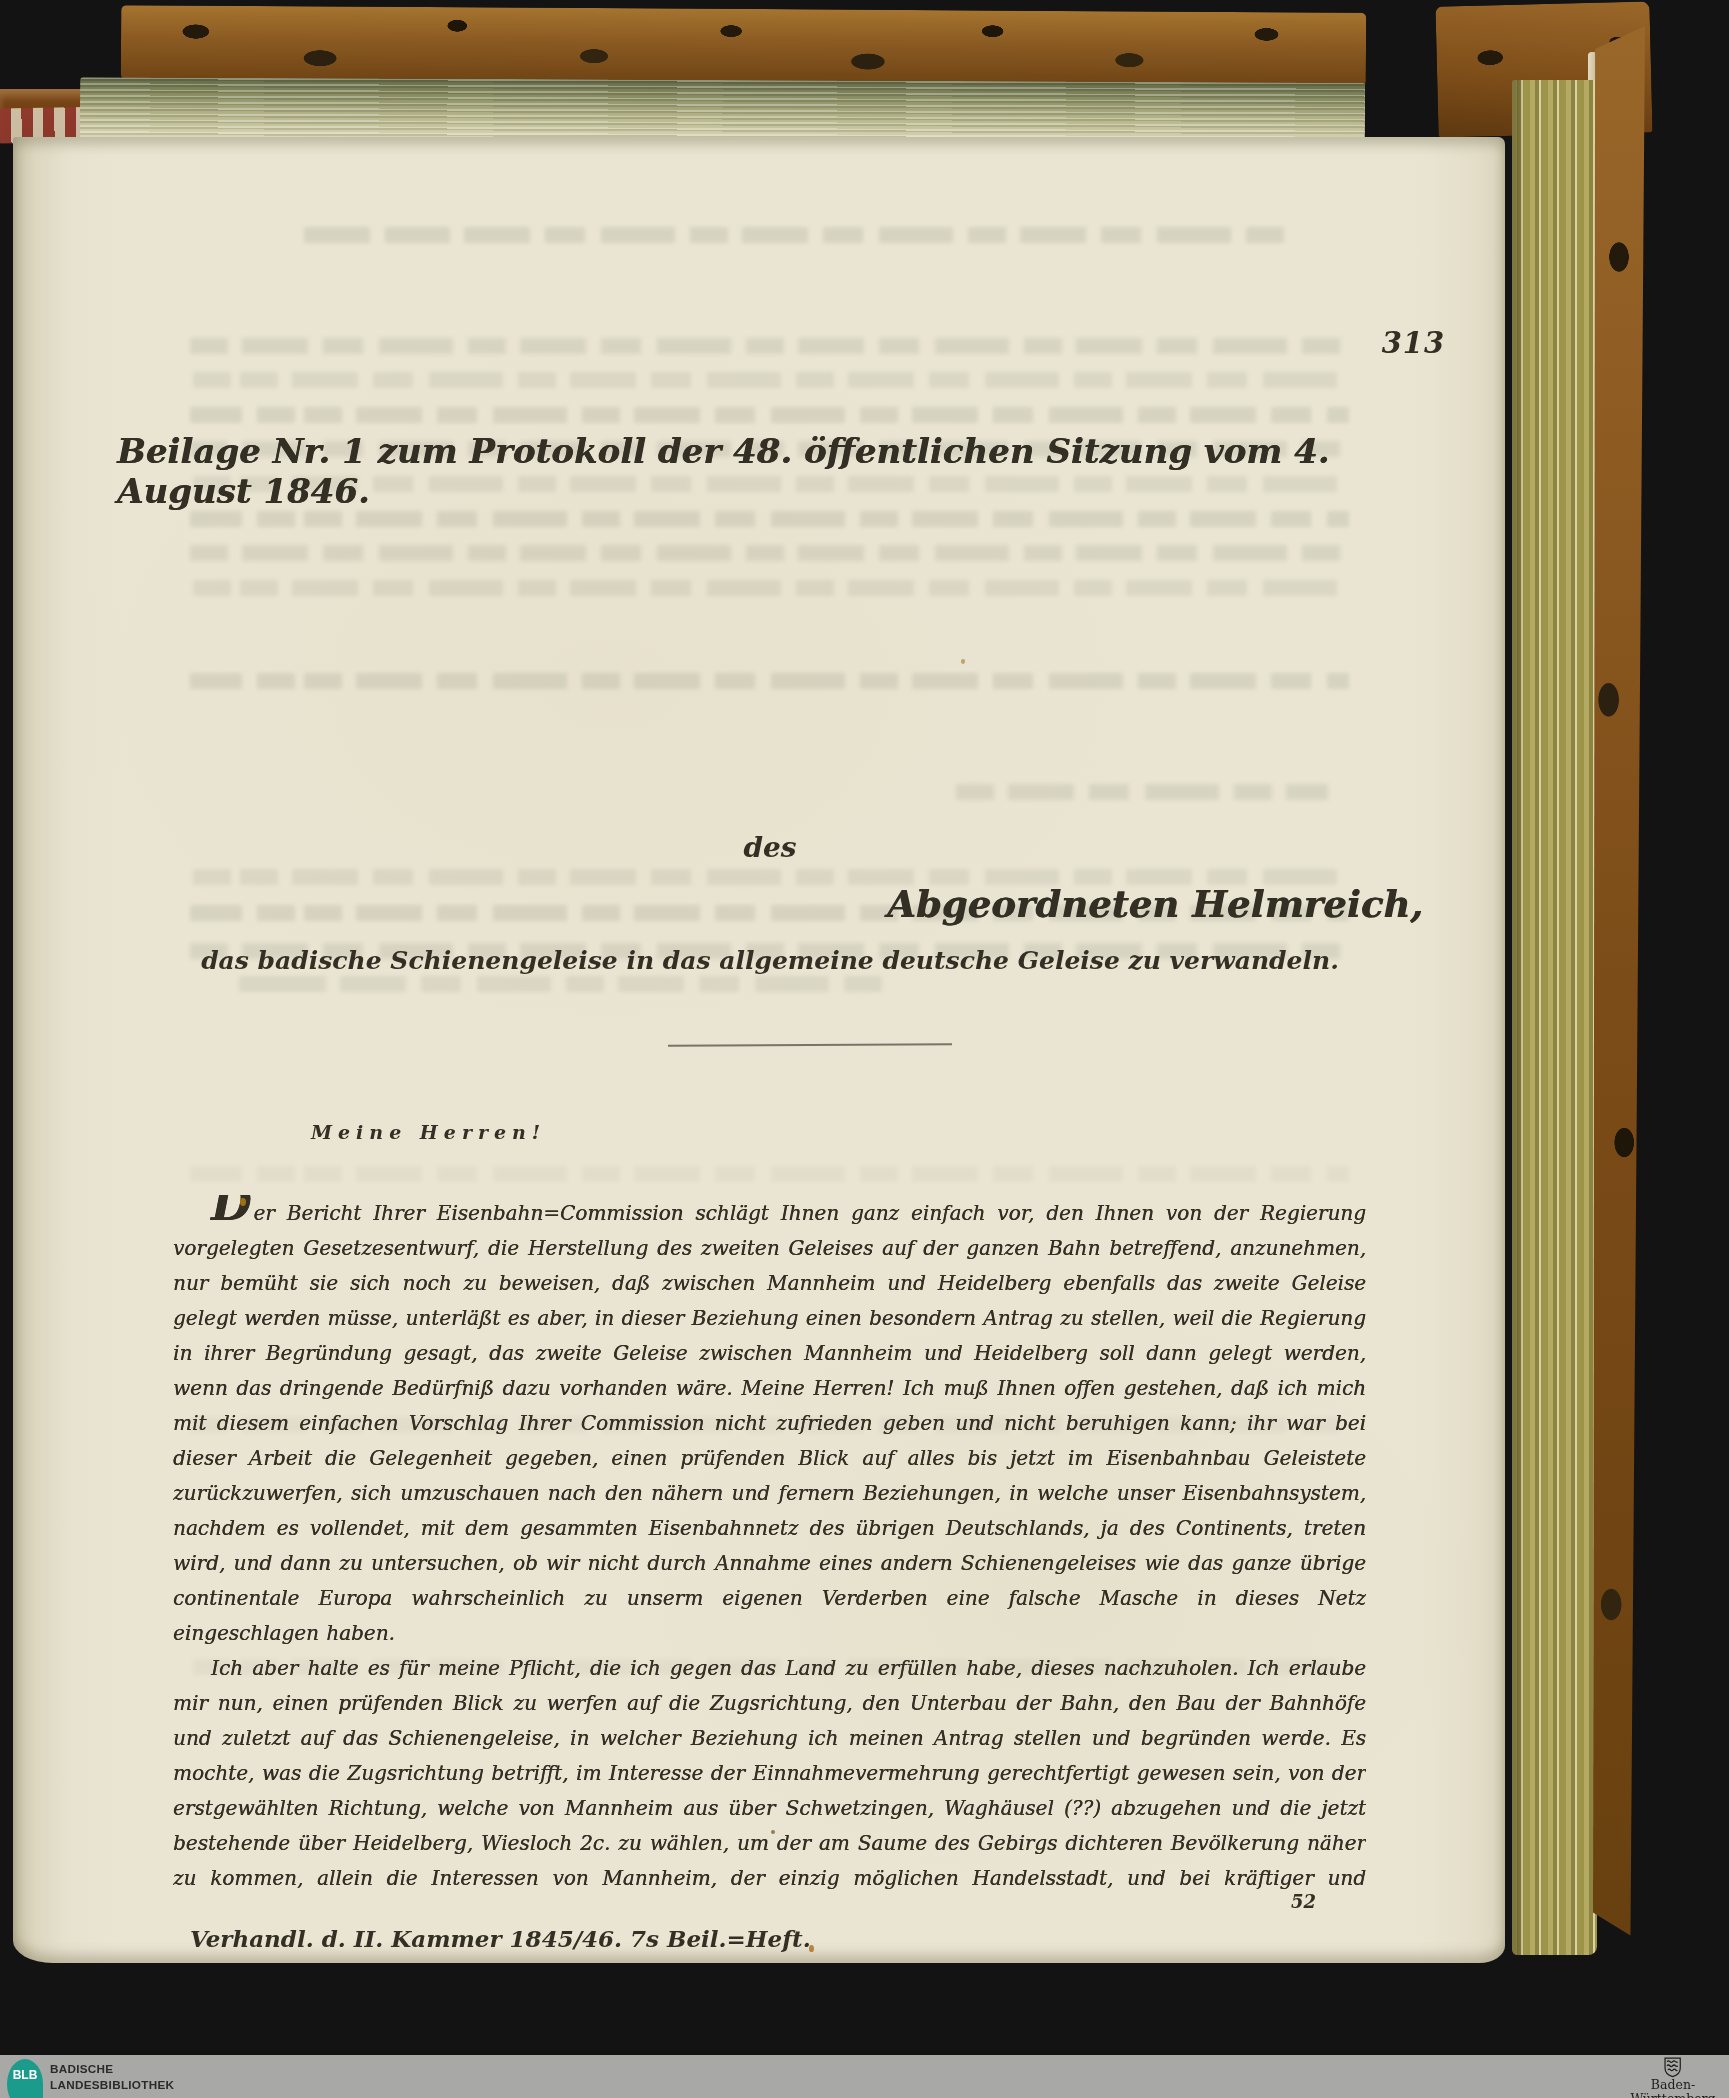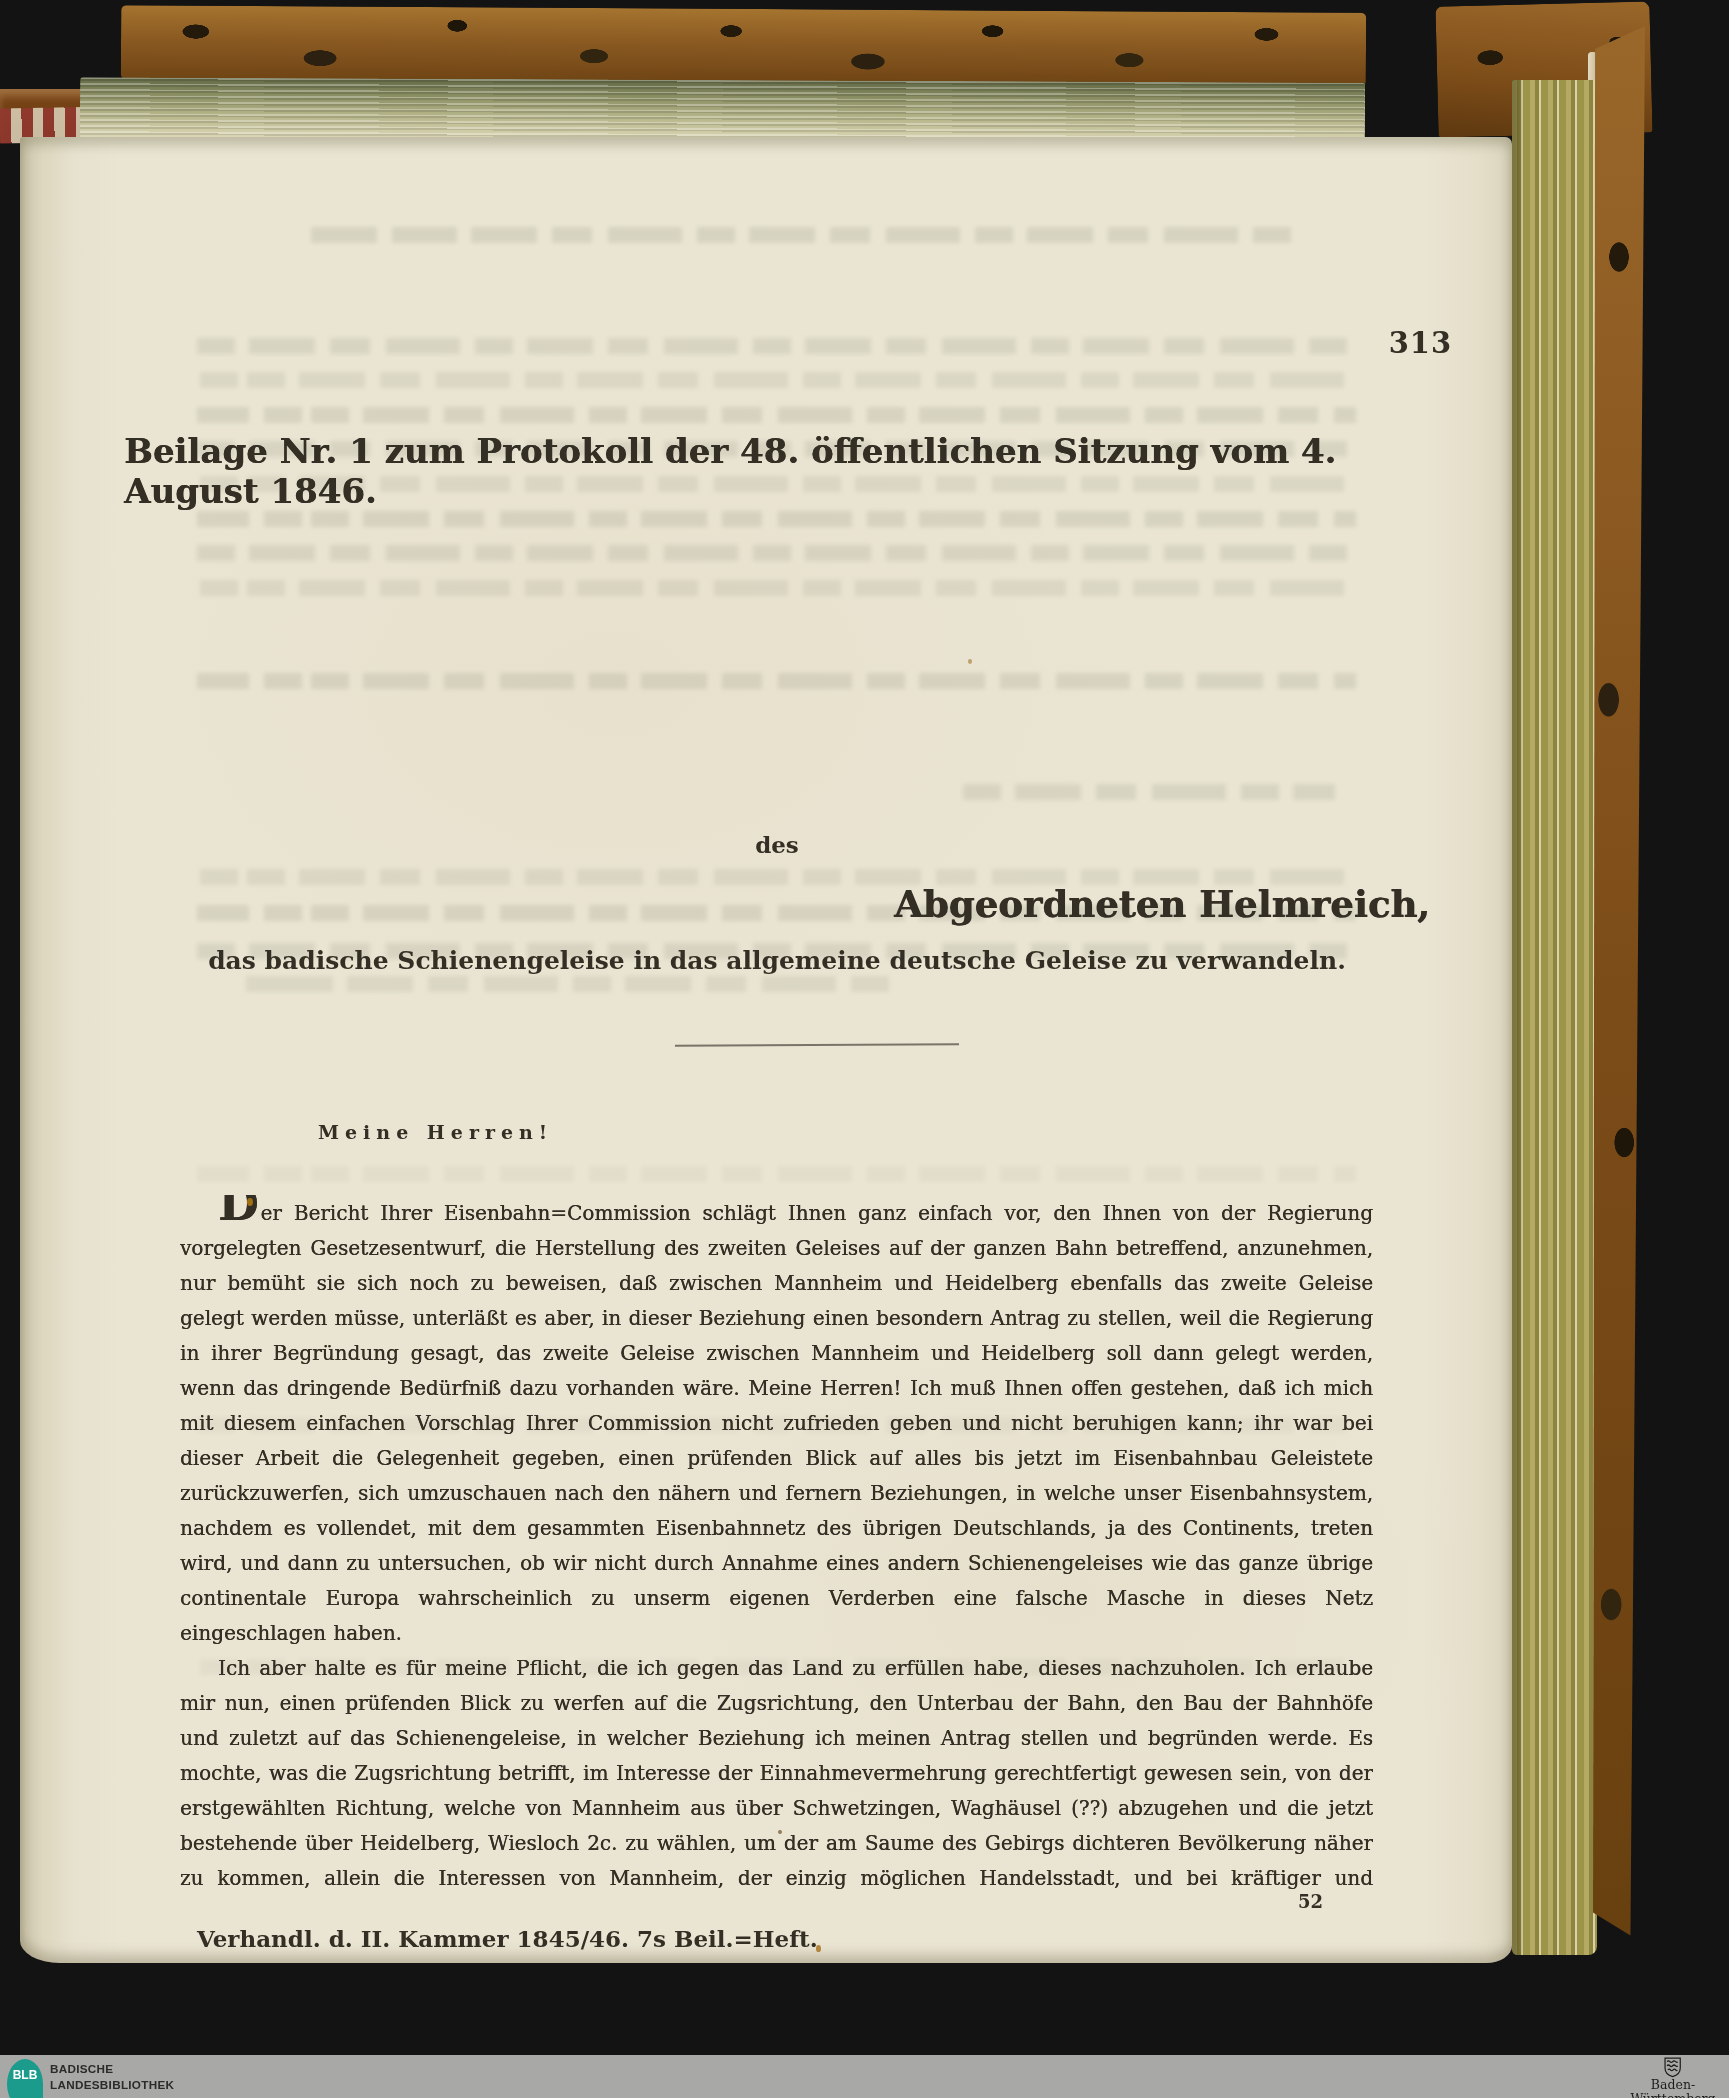--- a/index.html
+++ b/index.html
@@ -46,43 +46,43 @@
     clip-path:polygon(4% 1.2%,100% 0%,72% 99.2%,0% 98%);
     background:
       radial-gradient(17.3px 26px at 50% 12%,#241a0b 0 55%,transparent 58%),
       radial-gradient(19px 31px at 30% 35%,#2c2010 0 52%,transparent 56%),
       radial-gradient(17.3px 26px at 60% 58%,#1f160a 0 55%,transparent 58%),
       radial-gradient(19px 29px at 35% 82%,#32250f 0 52%,transparent 56%),
       linear-gradient(180deg,#9a672a 0%,#7c4c18 50%,#68400f 100%);}
   .edge-right-sliver{position:absolute;left:1588px;top:52px;width:8.6px;height:1885px;background:linear-gradient(90deg,#efe9d2,#cdc6a3);opacity:.9;border-radius:3.5px;}
 
   
-  .page{position:absolute;left:20px;top:137px;width:1492px;height:1826px;color:var(--ink,#332f24);
+  .page{position:absolute;left:13px;top:137px;width:1492px;height:1826px;color:var(--ink,#332f24);
     background:
       radial-gradient(778px 519px at 40% 30%,rgba(214,205,170,.16),transparent 70%),
       radial-gradient(605px 432px at 70% 80%,rgba(205,196,160,.14),transparent 70%),
       linear-gradient(90deg,#c9c2a9 0px,#ddd7c0 22.5px,#e7e2cf 55px,#eae5d3 104px,#eae5d3 94%,#e4dec9 98%,#d9d3bc 100%),
       var(--paper,#e9e4d1);
     border-radius:2.6px 7px 26px 40px / 2.6px 7px 17.3px 22.5px;
-    box-shadow:inset 0 8.6px 10.4px rgba(130,125,95,.38),inset 0 -8.6px 12px rgba(120,110,80,.35);}
+    box-shadow:inset 0 8.6px 10.4px rgba(130,125,95,.38),inset 0 -8.6px 12px rgba(120,110,80,.35);font-style:italic;}
   .page *{position:absolute;}
 
   
   .ghosts div{position:absolute;left:177px;width:1159px;height:16.4px;opacity:.12;filter:blur(1.9px);
     background:repeating-linear-gradient(90deg,#5d6250 0 38px,transparent 38px 52px,#5d6250 52px 118px,transparent 118px 133px,#5d6250 133px 173px,transparent 173px 189px,#5d6250 189px 263px,transparent 263px 278px);}
   .ghosts div:nth-child(3n){background-position-x:50px;opacity:.10;}
   .ghosts div:nth-child(3n+1){background-position-x:114px;opacity:.13;}
   .ghosts .vfaint{opacity:.05 !important;}
 
   .pageno{left:1349px;top:189px;width:83px;text-align:right;font-size:29px;font-weight:700;letter-spacing:0.9px;}
   .header-line{left:104px;top:294px;width:1306px;text-align:left;font-size:34px;font-weight:700;
     text-shadow:0.4px 0 currentColor;}
   .title{left:104px;top:604px;width:1306px;text-align:center;font-size:54px;font-weight:700;letter-spacing:0.9px;
     text-shadow:1px 0 currentColor;}
-  .title-des{left:104px;top:694px;width:1306px;text-align:center;font-size:23px;font-weight:700;}
+  .title-des{left:104px;top:694px;width:1306px;text-align:center;font-size:28px;font-weight:700;}
   .author{left:104px;top:745px;width:1306px;text-align:right;font-size:37px;font-weight:700;text-shadow:0.7px 0 currentColor;}
   .motion{left:104px;top:809px;width:1306px;text-align:center;font-size:25px;font-weight:600;}
   .divider{left:655px;top:907px;width:284px;height:1.7px;background:#3a382e;opacity:.65;transform:rotate(-.35deg);}
   .salutation{left:298px;top:984px;font-size:19px;font-weight:600;letter-spacing:6px;}
   .body-block{left:160px;top:1058px;width:1193px;height:706px;overflow:hidden;position:absolute;}
   .body-block p{position:static;margin:0;font-size:20px;line-height:35px;text-align:justify;text-indent:38px;
     word-spacing:0.9px;text-shadow:0.3px 0 currentColor;}
   .body-block p.lead::first-letter{font-size:47px;line-height:17.3px;font-weight:600;letter-spacing:1.7px;}
   .footer-sig{left:177px;top:1764px;font-size:23px;font-weight:600;margin-top:24px;}
   .sheetno{left:1278px;top:1754px;font-size:18px;font-weight:600;}

